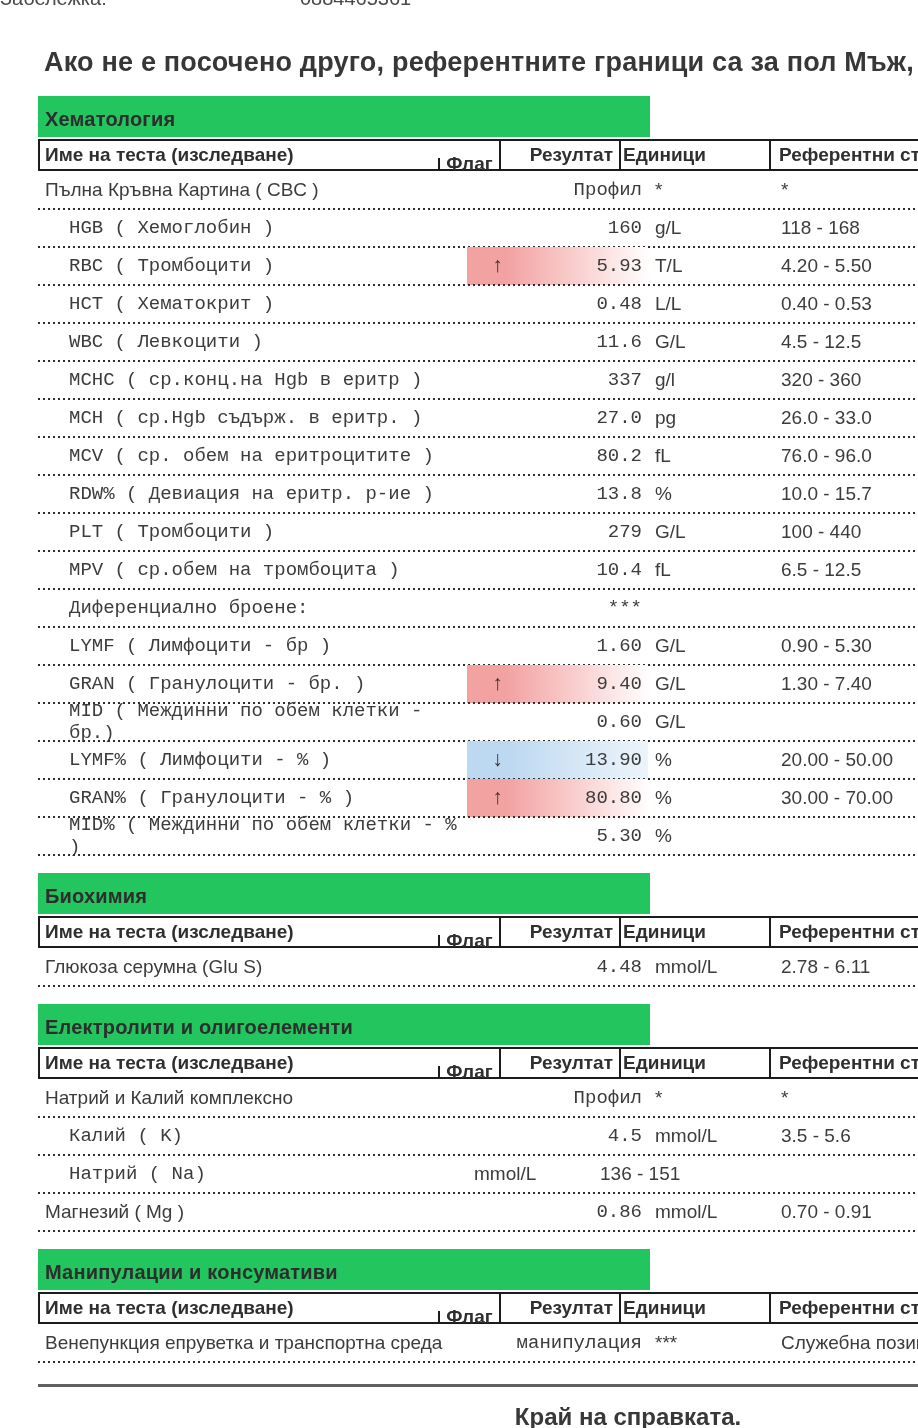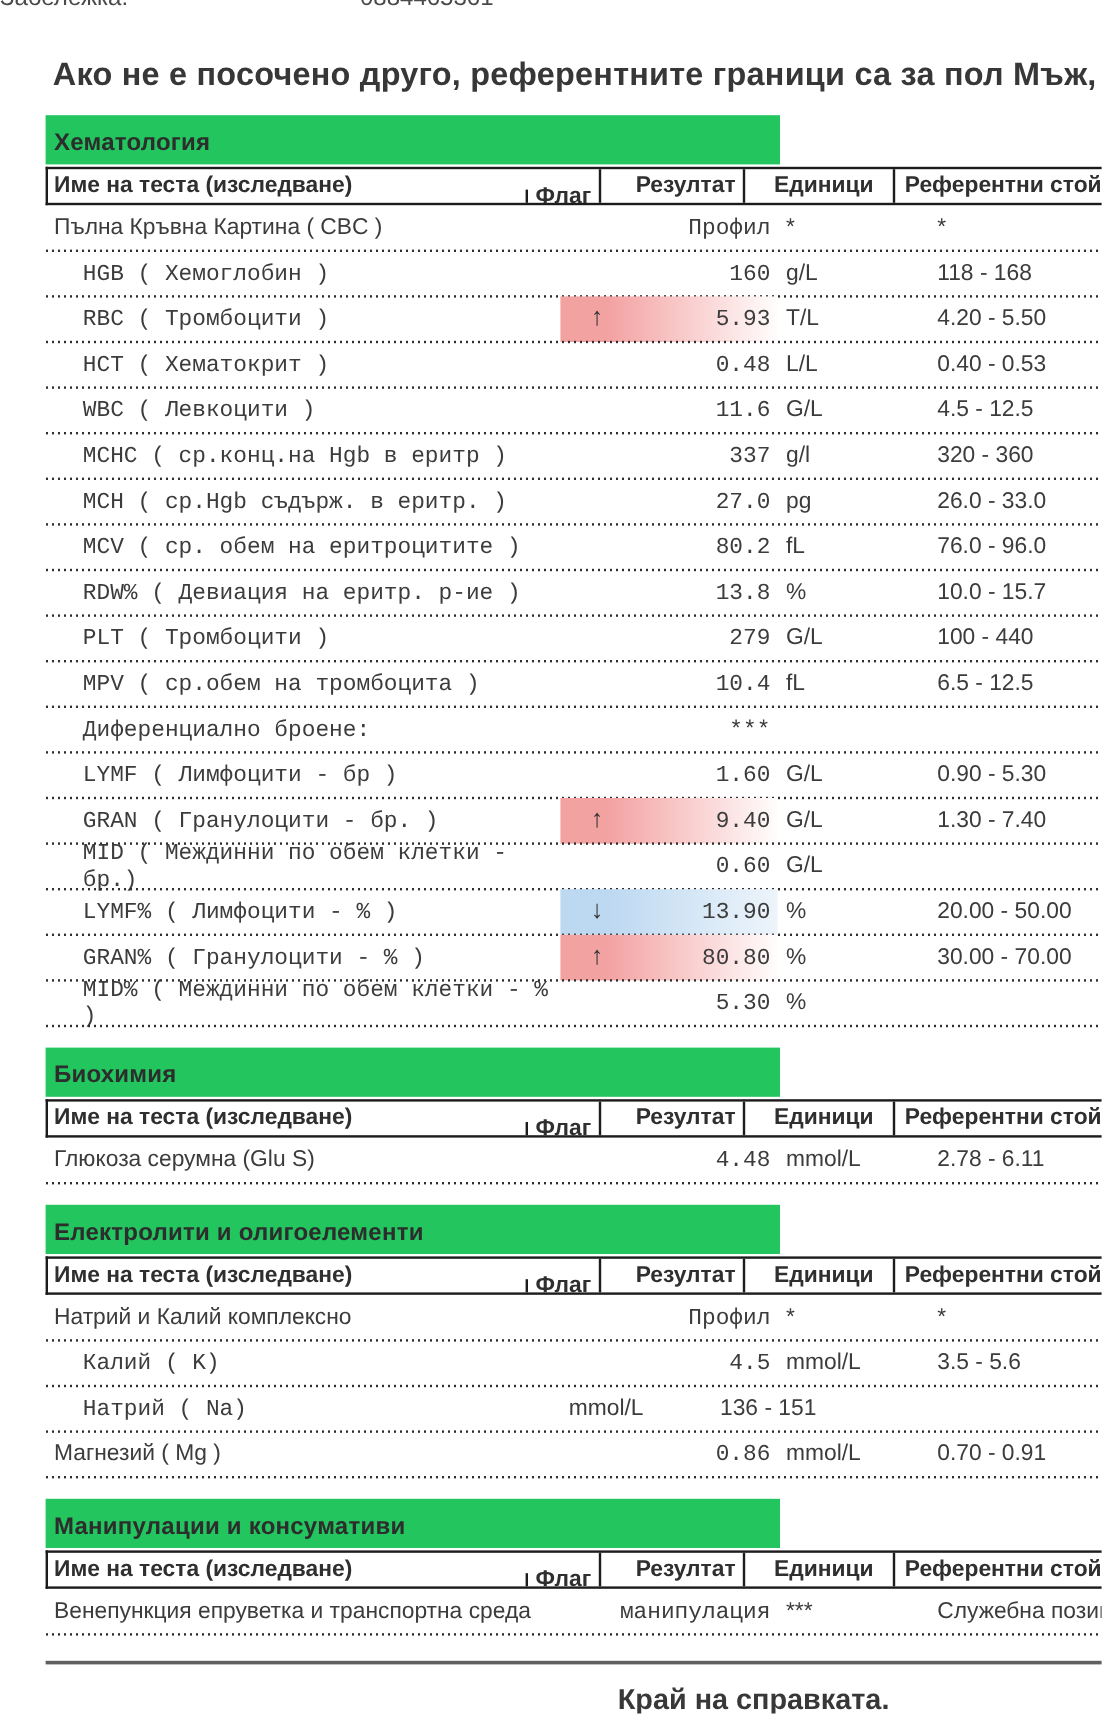--- a/index.html
+++ b/index.html
@@ -35,21 +35,21 @@
     display: flex; align-items: stretch;
     width: 1180px; height: 32px; margin-top: 2px;
     box-sizing: border-box;
     border-top: 2px solid #1c1c1c; border-bottom: 2px solid #1c1c1c; border-left: 2px solid #1c1c1c;
     font-weight: bold; font-size: 19px; color: #2f2f2f;
   }
   .thead .col { box-sizing: border-box; display: flex; align-items: center; }
   .col.c-name   { width: 398px; padding-left: 5px; }
   .col.c-flag   { width: 61px;  justify-content: center; border-left: 2px solid #1c1c1c; margin-top: 17px; }
   .col.c-result { width: 120px; justify-content: flex-end; padding-right: 6px; border-left: 2px solid #1c1c1c; text-align: right; }
-  .col.c-units  { width: 125px; padding-left: 24px; border-left: 2px solid #1c1c1c; }
+  .col.c-units  { width: 150px; padding-left: 2px; border-left: 2px solid #1c1c1c; }
   .col.c-ref    { flex: 1; padding-left: 8px; border-left: 2px solid #1c1c1c; }
 
   .trow {
     position: relative;
     display: flex; align-items: center;
     width: 1180px; height: 38px;
     font-size: 19px; color: #3c3c3c;
   }
   .trow::after {
     content: ""; position: absolute; left: 0; right: 0; bottom: -1px; height: 2px;

